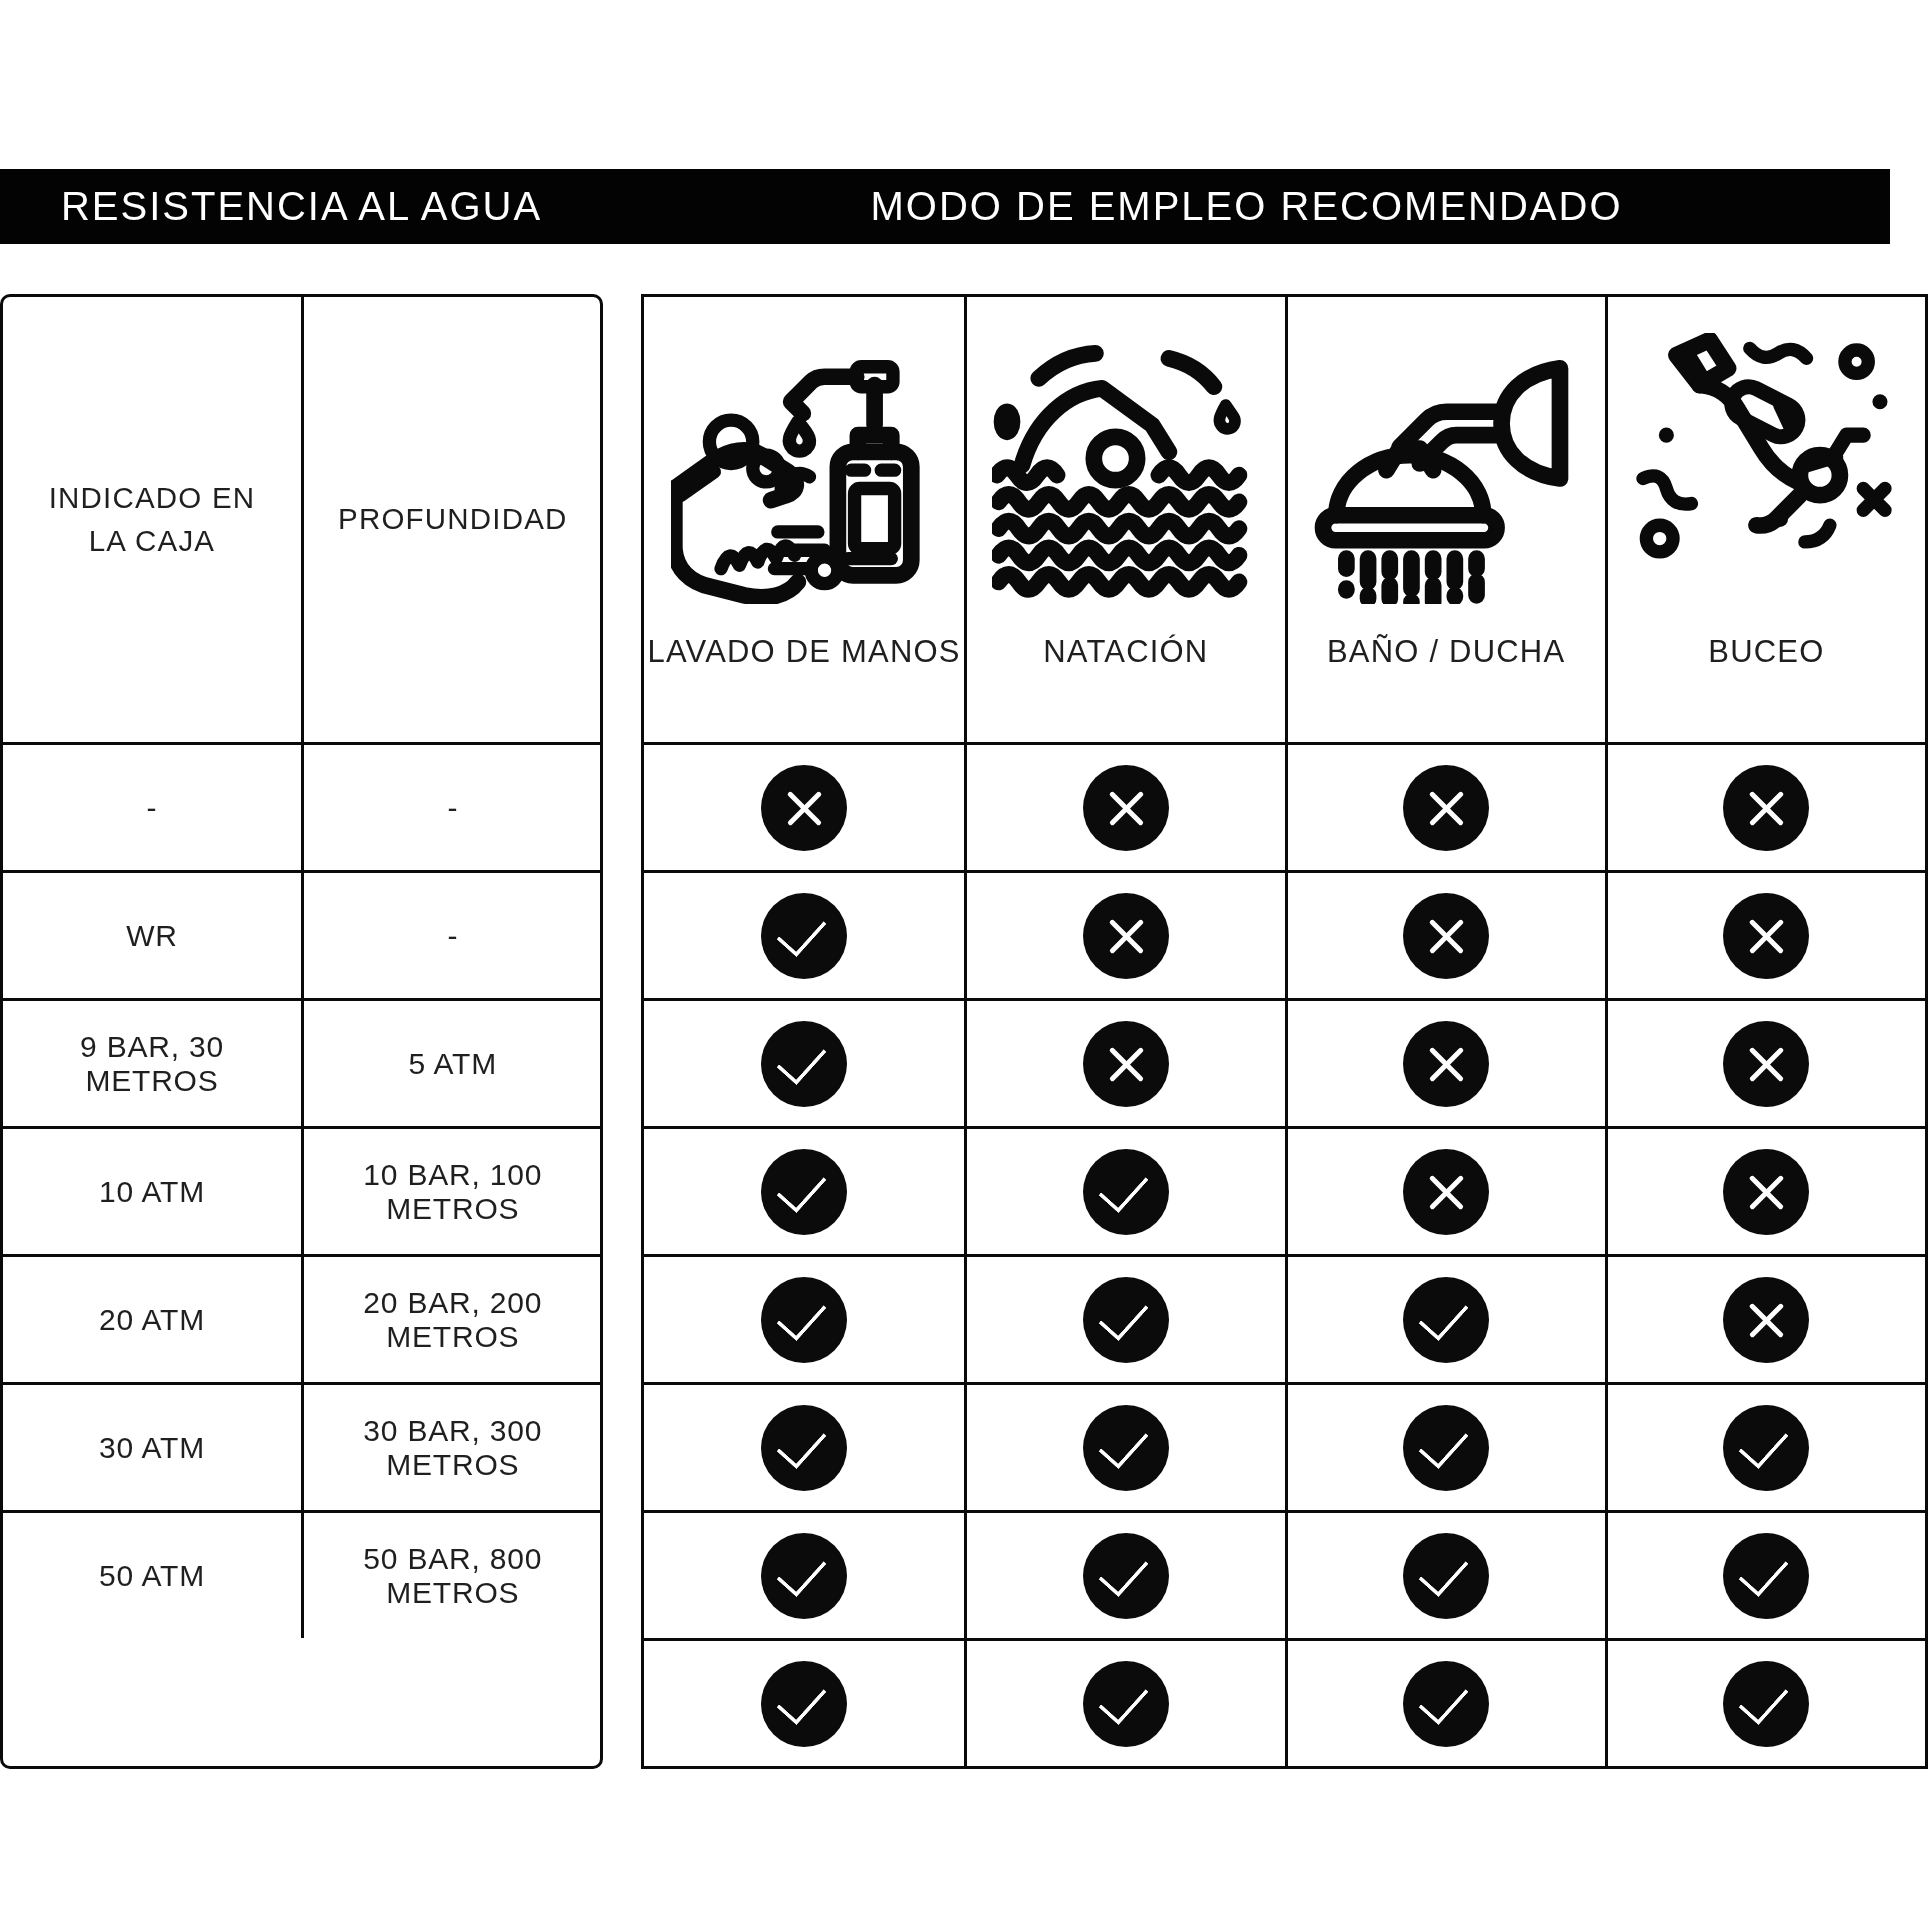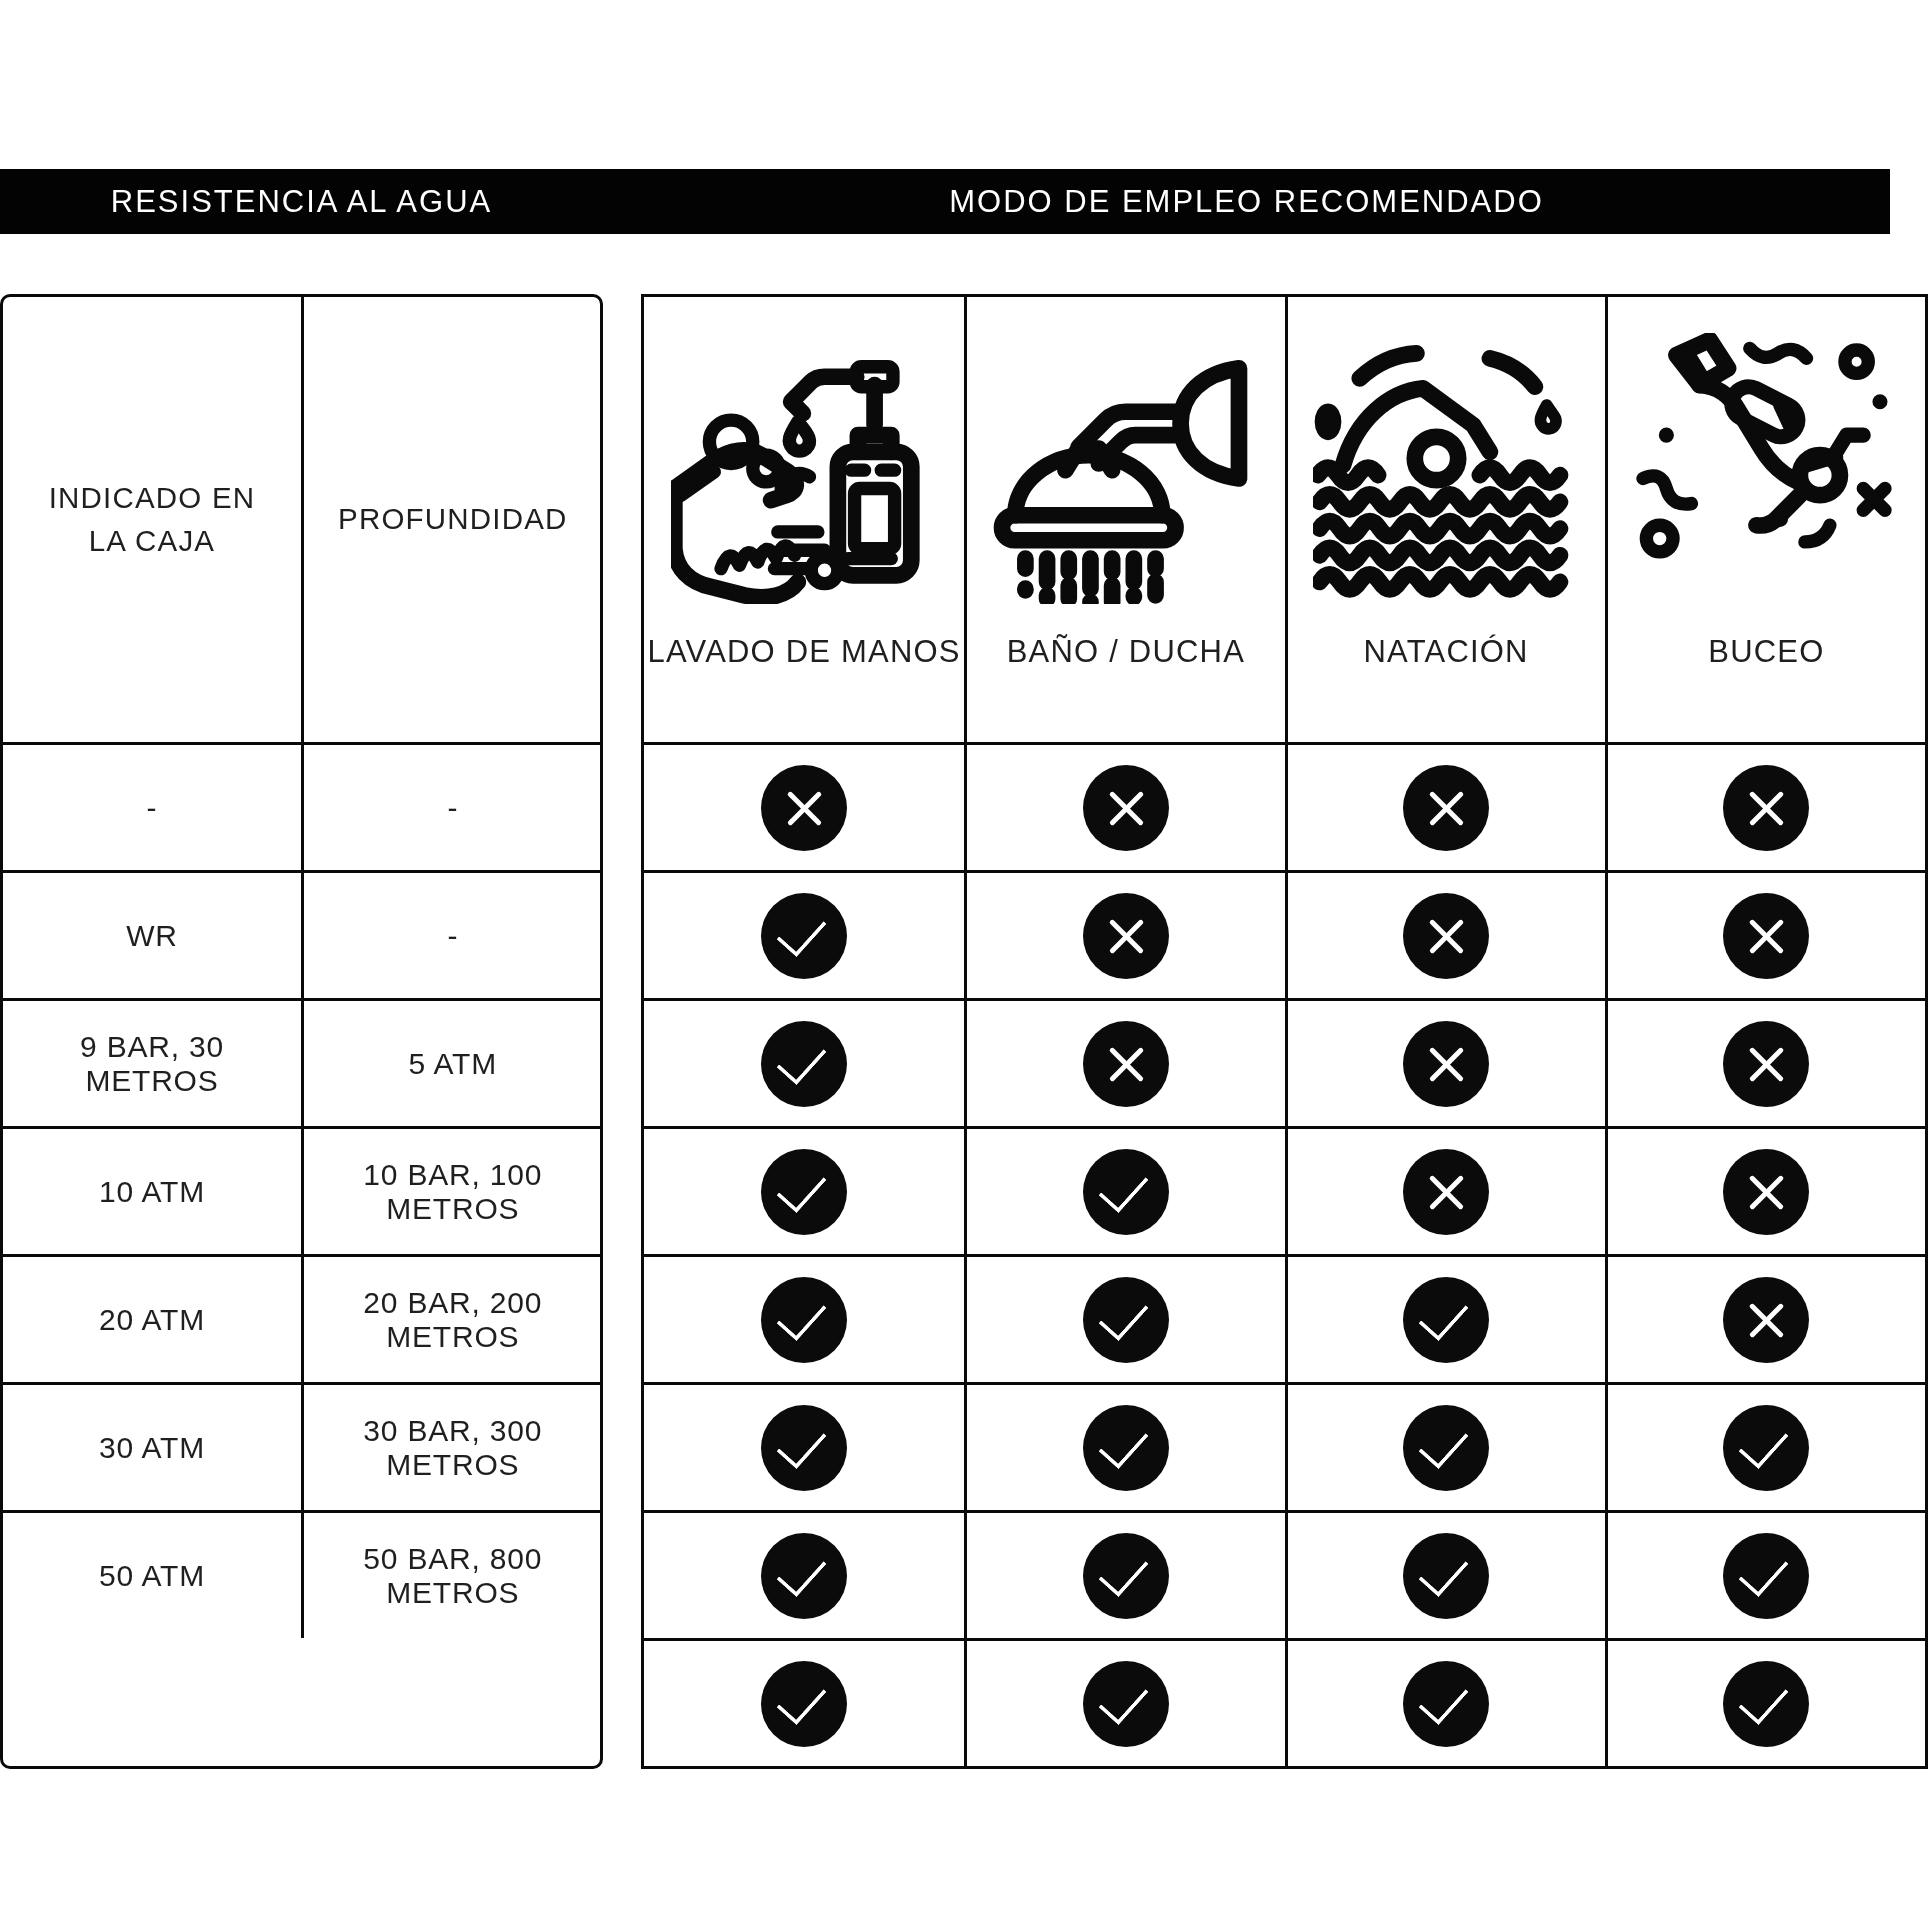--- a/index.html
+++ b/index.html
@@ -7,23 +7,23 @@
     --bar-bg:#030303;
     --bar-fg:#ffffff;
     --txt:#1f1f1f;
   }
   *{margin:0;padding:0;box-sizing:border-box;}
   html,body{width:1931px;height:1931px;background:#ffffff;}
   body{font-family:"Liberation Sans","DejaVu Sans",sans-serif;color:var(--txt);}
   .canvas{position:relative;width:1931px;height:1931px;background:#ffffff;overflow:hidden;}
 
   .title-bar{
-    position:absolute;top:169px;height:65px;background:var(--bar-bg);
+    position:absolute;top:169px;height:75px;background:var(--bar-bg);
     display:flex;align-items:center;justify-content:center;
-    color:var(--bar-fg);font-size:31px;letter-spacing:2px;font-weight:400;
+    color:var(--bar-fg);font-size:40px;letter-spacing:2px;font-weight:400;
   }
   .title-bar.left{left:0;width:603px;}
   .title-bar.right{left:603px;width:1287px;}
 
   .tbl{
     position:absolute;top:294px;display:grid;
     border:3.2px solid var(--line);background:#fff;
     grid-template-rows:445px repeat(8,128px);
   }
   .tbl>div{display:flex;align-items:center;justify-content:center;
@@ -116,62 +116,62 @@
           <path d="M30 140 q5 -14 11 -2 q5 -14 11 -2 q5 -14 11 -2 q5 -14 11 -2"></path>
           <path d="M6 96 l20 -14"></path>
         </g>
       </svg>
       <span class="col-label">LAVADO DE MANOS</span>
     </div>
 
     <div class="hcell-icon">
       <svg viewBox="0 0 160 160">
         <g class="icon-stroke">
+          <path d="M28 26 q15 -14 34 -15"></path>
+          <path d="M106 14 q17 4 27 17"></path>
+          <path d="M18 78 C26 50 46 34 66 32 L96 54 l10 16"></path>
+          <circle cx="74" cy="74" r="13"></circle>
+        </g>
+        <g class="icon-stroke" stroke-width="9">
+          <path d="M3 84 q6 -9 12 0 t12 0 t12 0"></path>
+          <path d="M100 84 q6 -9 12 0 t12 0 t12 0 t12 0"></path>
+          <path d="M4 100 q6 -9 12 0 t12 0 t12 0 t12 0 t12 0 t12 0 t12 0 t12 0 t12 0 t12 0 t12 0 t12 0"></path>
+          <path d="M4 116 q6 -9 12 0 t12 0 t12 0 t12 0 t12 0 t12 0 t12 0 t12 0 t12 0 t12 0 t12 0 t12 0"></path>
+          <path d="M4 132 q6 -9 12 0 t12 0 t12 0 t12 0 t12 0 t12 0 t12 0 t12 0 t12 0 t12 0 t12 0 t12 0"></path>
+          <path d="M4 148 q6 -9 12 0 t12 0 t12 0 t12 0 t12 0 t12 0 t12 0 t12 0 t12 0 t12 0 t12 0 t12 0"></path>
+        </g>
+        <g class="icon-stroke-thin">
+          <ellipse cx="9" cy="52" rx="4" ry="7"></ellipse>
+          <path d="M140 42 c-4 7 -5 10 -2 13 a4.5 4.5 0 0 0 7 -1 c2 -4 -1 -6 -5 -12 z" stroke-width="7"></path>
+        </g>
+      </svg>
+      <span class="col-label">NATACIÓN</span>
+    </div>
+
+    <div class="hcell-icon">
+      <svg viewBox="0 0 160 160">
+        <g class="icon-stroke">
           <path d="M148 20 C126 23 113 36 113 53 C113 70 126 83 148 86 Z"></path>
           <path d="M113 46 H80 q-7 0 -12 5 L52 67"></path>
           <path d="M113 60 H86 q-5 0 -9 4 L64 77"></path>
           <path d="M44 81 l8 -13 h12 l8 13"></path>
           <path d="M14 108 a44 36 0 0 1 88 0"></path>
           <rect x="6" y="108" width="104" height="15" rx="7.5"></rect>
         </g>
         <g class="icon-stroke" stroke-width="9">
           <path d="M20 134 v6 M20 152 v1"></path>
           <path d="M33 134 v14 M33 156 v2"></path>
           <path d="M46 134 v8 M46 150 v8"></path>
           <path d="M59 134 v18 M59 160 v0"></path>
           <path d="M72 134 v8 M72 150 v10"></path>
           <path d="M85 134 v14 M85 156 v1"></path>
           <path d="M98 134 v6 M98 148 v8"></path>
         </g>
       </svg>
       <span class="col-label">BAÑO / DUCHA</span>
-    </div>
-
-    <div class="hcell-icon">
-      <svg viewBox="0 0 160 160">
-        <g class="icon-stroke">
-          <path d="M28 26 q15 -14 34 -15"></path>
-          <path d="M106 14 q17 4 27 17"></path>
-          <path d="M18 78 C26 50 46 34 66 32 L96 54 l10 16"></path>
-          <circle cx="74" cy="74" r="13"></circle>
-        </g>
-        <g class="icon-stroke" stroke-width="9">
-          <path d="M3 84 q6 -9 12 0 t12 0 t12 0"></path>
-          <path d="M100 84 q6 -9 12 0 t12 0 t12 0 t12 0"></path>
-          <path d="M4 100 q6 -9 12 0 t12 0 t12 0 t12 0 t12 0 t12 0 t12 0 t12 0 t12 0 t12 0 t12 0 t12 0"></path>
-          <path d="M4 116 q6 -9 12 0 t12 0 t12 0 t12 0 t12 0 t12 0 t12 0 t12 0 t12 0 t12 0 t12 0 t12 0"></path>
-          <path d="M4 132 q6 -9 12 0 t12 0 t12 0 t12 0 t12 0 t12 0 t12 0 t12 0 t12 0 t12 0 t12 0 t12 0"></path>
-          <path d="M4 148 q6 -9 12 0 t12 0 t12 0 t12 0 t12 0 t12 0 t12 0 t12 0 t12 0 t12 0 t12 0 t12 0"></path>
-        </g>
-        <g class="icon-stroke-thin">
-          <ellipse cx="9" cy="52" rx="4" ry="7"></ellipse>
-          <path d="M140 42 c-4 7 -5 10 -2 13 a4.5 4.5 0 0 0 7 -1 c2 -4 -1 -6 -5 -12 z" stroke-width="7"></path>
-        </g>
-      </svg>
-      <span class="col-label">NATACIÓN</span>
     </div>
 
     <div class="hcell-icon">
       <svg viewBox="0 0 160 160">
         <g class="icon-stroke">
           <path d="M26 12 L46 3 l11 17 l-17 10 z"></path>
           <path d="M40 30 c11 1 18 6 23 15 l14 23 c6 10 13 16 22 20"></path>
           <circle cx="112" cy="84" r="12"></circle>
           <path d="M100 96 l-14 14 q-5 5 -12 4"></path>
         </g>

